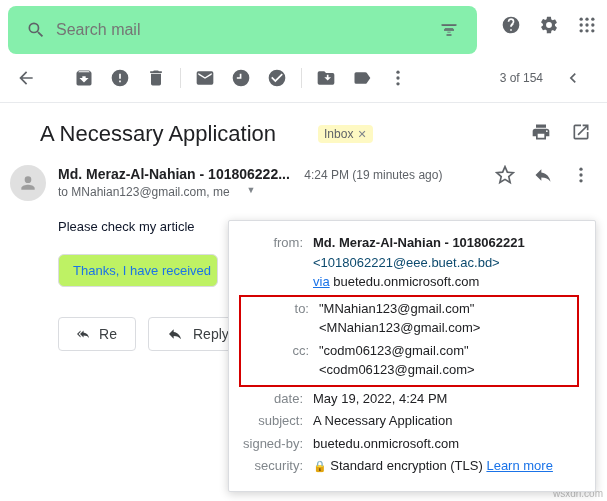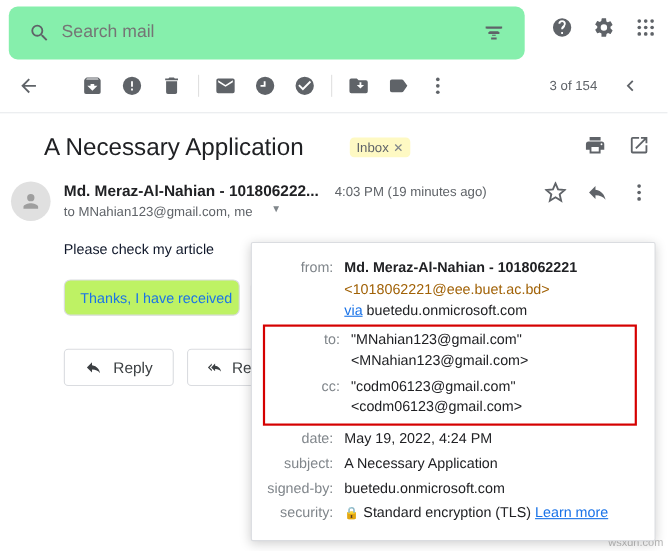--- a/index.html
+++ b/index.html
@@ -48,21 +48,21 @@
   
   
   .bottom-buttons { display: flex; gap: 12px; padding-left: 58px; }
   .action-btn { border: 1px solid #dadce0; background: #fff; color: #3c4043; font-size: 14px; padding: 8px 18px; border-radius: 4px; display: flex; align-items: center; gap: 10px; cursor: pointer; overflow: hidden; }
   
   
   .details-popup { position: absolute; left: 228px; top: 220px; width: 368px; background: #fff; border: 1px solid #dadce0; box-shadow: 0 2px 10px rgba(0,0,0,0.18); padding: 12px 16px 12px 10px; font-size: 13px; border-radius: 2px; z-index: 100; }
   .detail-row { display: flex; align-items: flex-start; margin-bottom: 3px; line-height: 1.5; }
   .detail-label { width: 74px; text-align: right; color: #80868b; padding-right: 10px; flex-shrink: 0; }
   .detail-value { flex: 1; color: #202124; word-wrap: break-word; }
-  .detail-value .email-br { color: #a16207; margin-top: 39px; }
+  .detail-value .email-br { color: #0c4a6e; margin-top: 39px; }
   .via-link { color: #1a73e8; text-decoration: underline; cursor: pointer; }
   .learn-link { color: #1a73e8; text-decoration: underline; cursor: pointer; }
   .highlight-box { border: 2px solid #d50000; padding: 2px 4px; margin: 2px 0; }
   .lock { font-size: 11px; }
   
   svg { width: 20px; height: 20px; fill: currentColor; }
   .small-svg { width: 16px; height: 16px; }
   .dropdown-tri { font-size: 9px; color: #80868b; cursor: pointer; }
   
   .watermark { position: absolute; right: 4px; bottom: 2px; font-size: 10px; color: #bbb; }
@@ -198,21 +198,21 @@
 
 <div class="sender-row">
   <div class="avatar">
     <svg viewBox="0 0 24 24">
         <path d="M12 12a4 4 0 10-4-4 4 4 0 004 4zm0 2c-2.67 0-8 1.34-8 4v2h16v-2c0-2.66-5.33-4-8-4z"></path>
       </svg>
   </div>
   <div class="sender-info">
     <div>
       <span class="sender-name">Md. Meraz-Al-Nahian - 101806222...</span>
-      <span class="short-date">4:03 PM (19 minutes ago)</span>
+      <span class="short-date">4:24 PM (19 minutes ago)</span>
     </div>
     <div class="recipients">
       <span>to MNahian123@gmail.com, me</span>
       <span class="dropdown-tri">▼</span>
     </div>
   </div>
   <div class="sender-actions">
     <span><svg viewBox="0 0 24 24">
           <path fill="none" stroke="#5f6368" stroke-width="2" d="M12 17.27L18.18 21l-1.64-7.03L22 9.24l-7.19-.61L12 2 9.19 8.63 2 9.24l5.46 4.73L5.82 21z"></path>
         </svg></span>
@@ -228,31 +228,31 @@
 </div>
 
 <div class="mail-body">Please check my article</div>
 
 <div class="smart-replies">
   <div class="smart-reply" style="width:160px">Thanks, I have received</div>
   <div class="smart-reply">Ok, I will check.</div>
 </div>
 
 <div class="bottom-buttons">
+  <div class="action-btn" style="width:78px">
+    <svg class="small-svg" viewBox="0 0 24 24">
+        <path d="M7 8V5l-7 7 7 7v-3l-4-4zM13 9V5l-7 7 7 7v-4.1c5 0 8.5 1.6 11 5.1-1-5-4-10-11-11z"></path>
+      </svg>
+    <span>Re</span>
+  </div>
   <div class="action-btn">
     <svg class="small-svg" viewBox="0 0 24 24">
         <path d="M10 9V5l-7 7 7 7v-4.1c5 0 8.5 1.6 11 5.1-1-5-4-10-11-11z"></path>
       </svg>
     <span>Reply</span>
-  </div>
-  <div class="action-btn" style="width:78px">
-    <svg class="small-svg" viewBox="0 0 24 24">
-        <path d="M7 8V5l-7 7 7 7v-3l-4-4zM13 9V5l-7 7 7 7v-4.1c5 0 8.5 1.6 11 5.1-1-5-4-10-11-11z"></path>
-      </svg>
-    <span>Re</span>
   </div>
 </div>
 
 <div class="details-popup">
   <div class="detail-row">
     <div class="detail-label">from:</div>
     <div class="detail-value">
       <b>Md. Meraz-Al-Nahian - 1018062221</b><br>
       <span class="email-br">&lt;1018062221@eee.buet.ac.bd&gt;</span><br>
       <span class="via-link">via</span>

